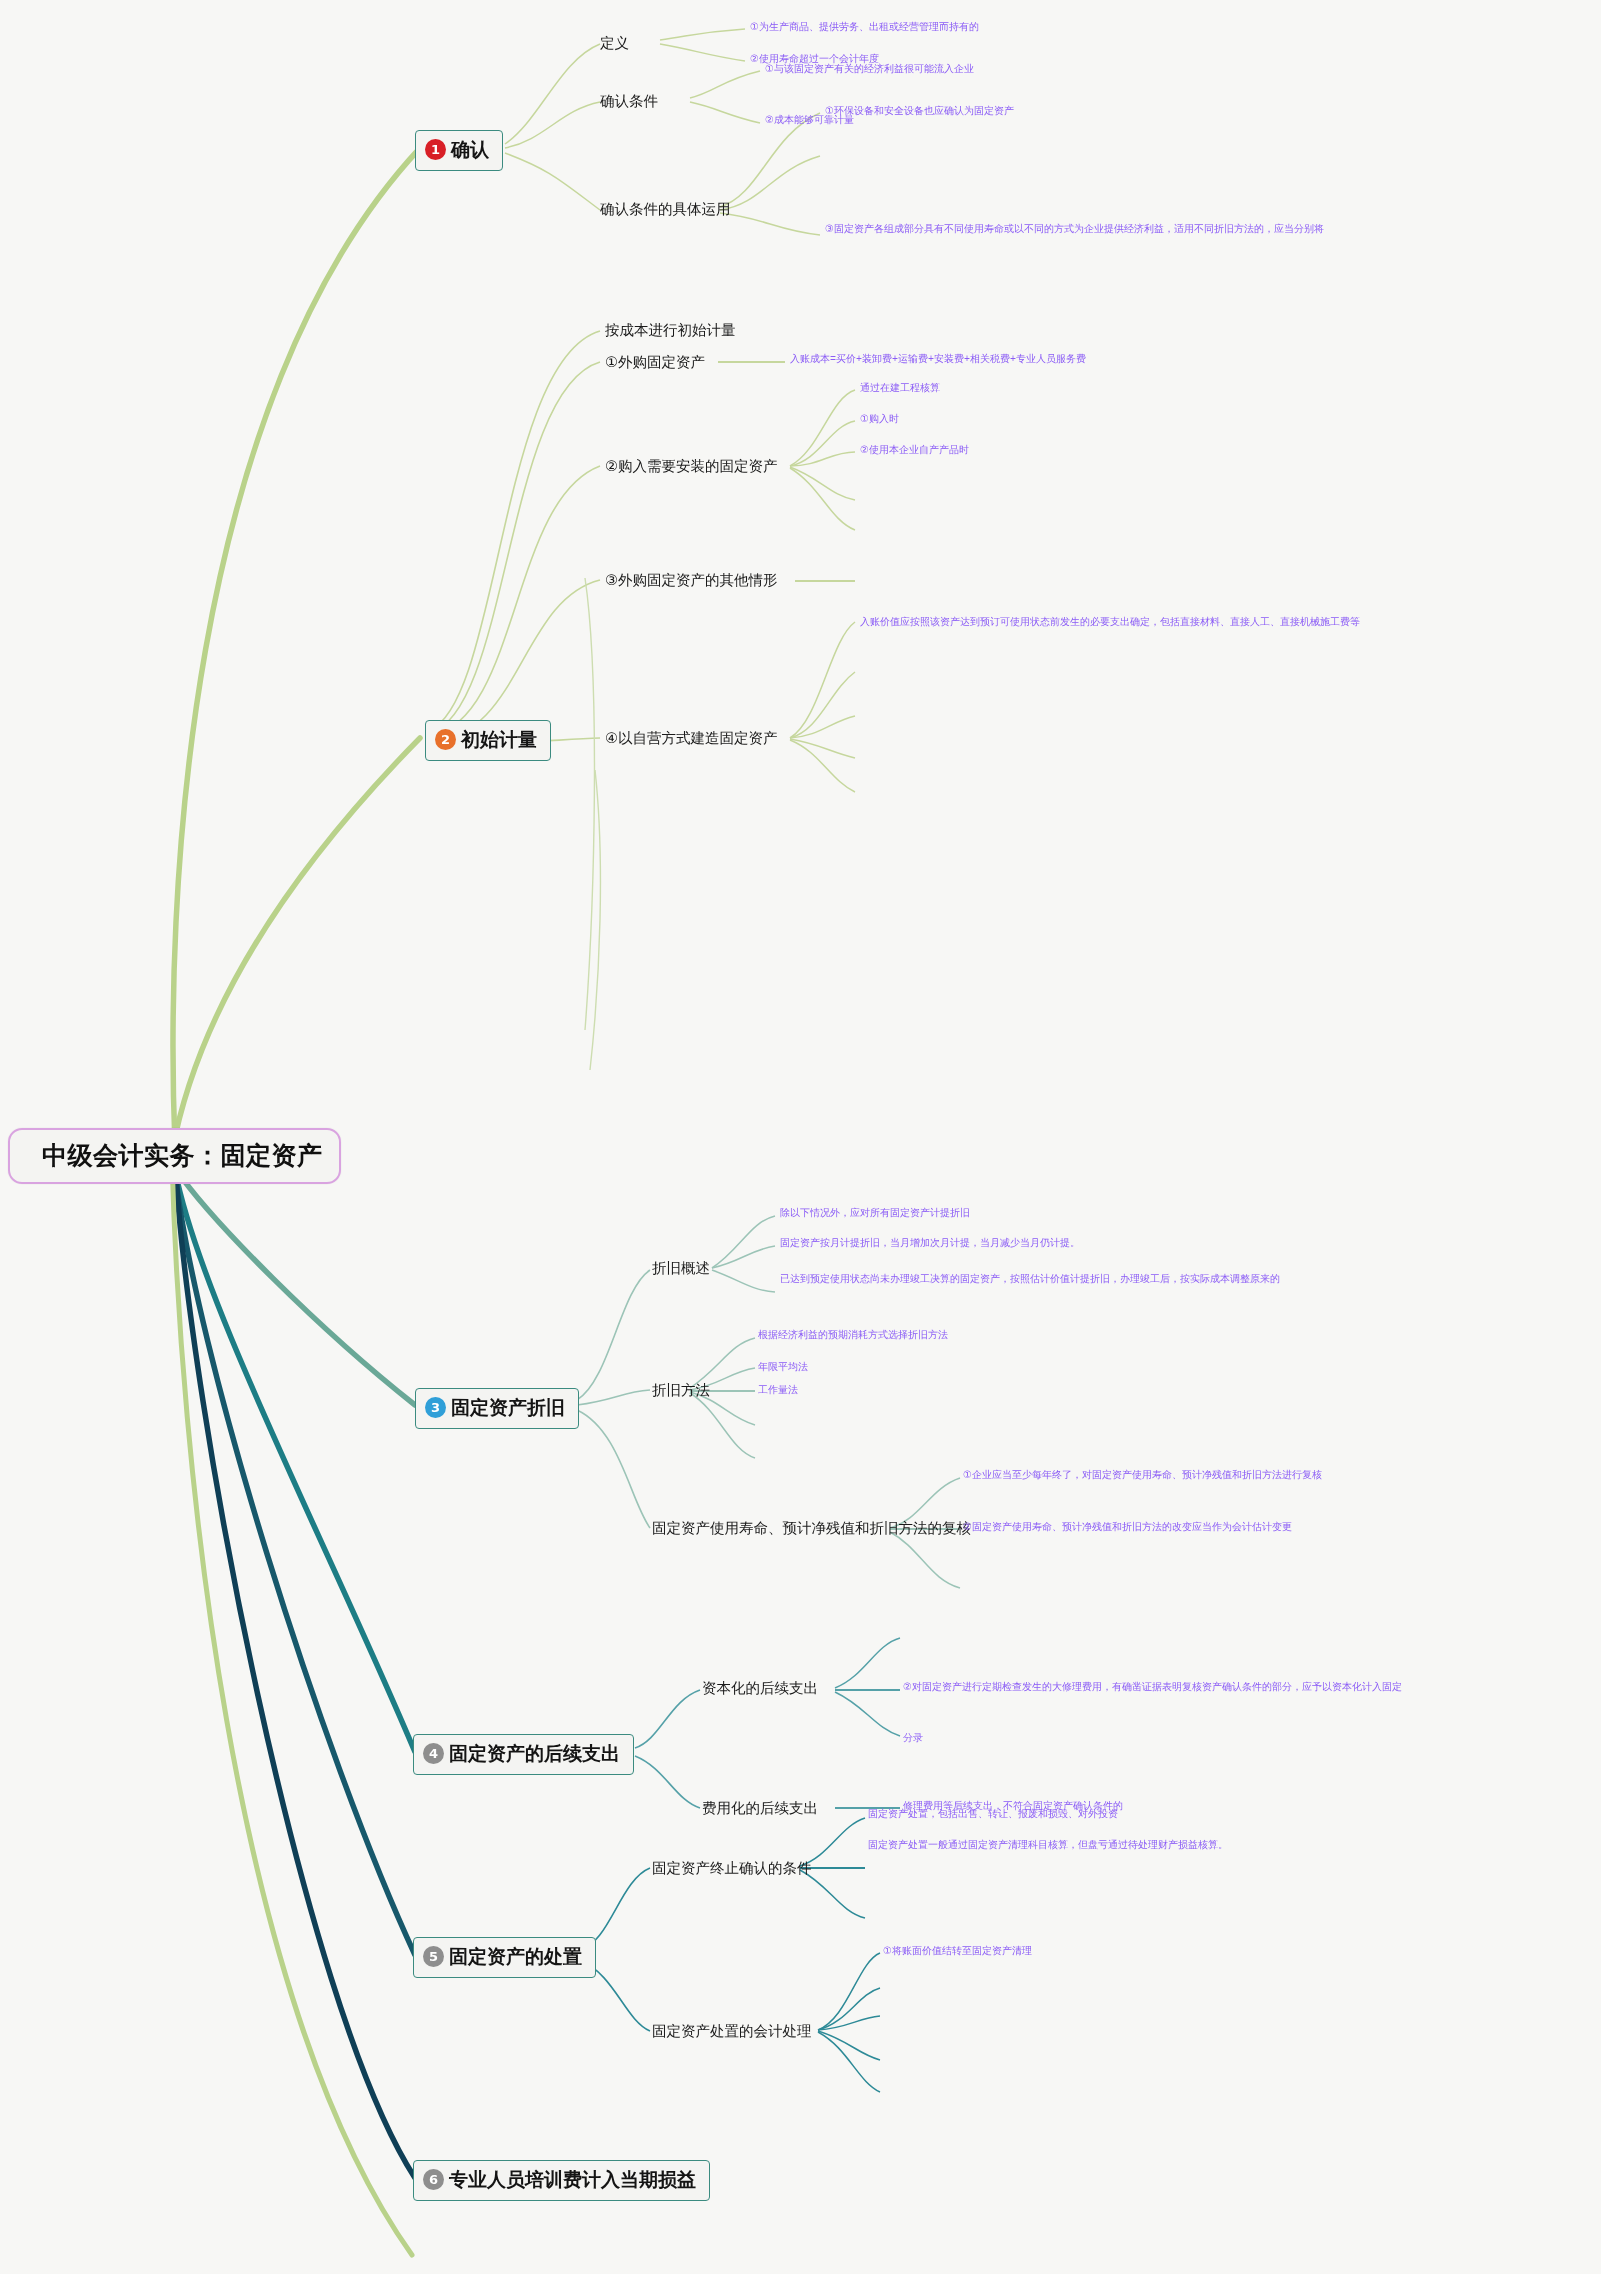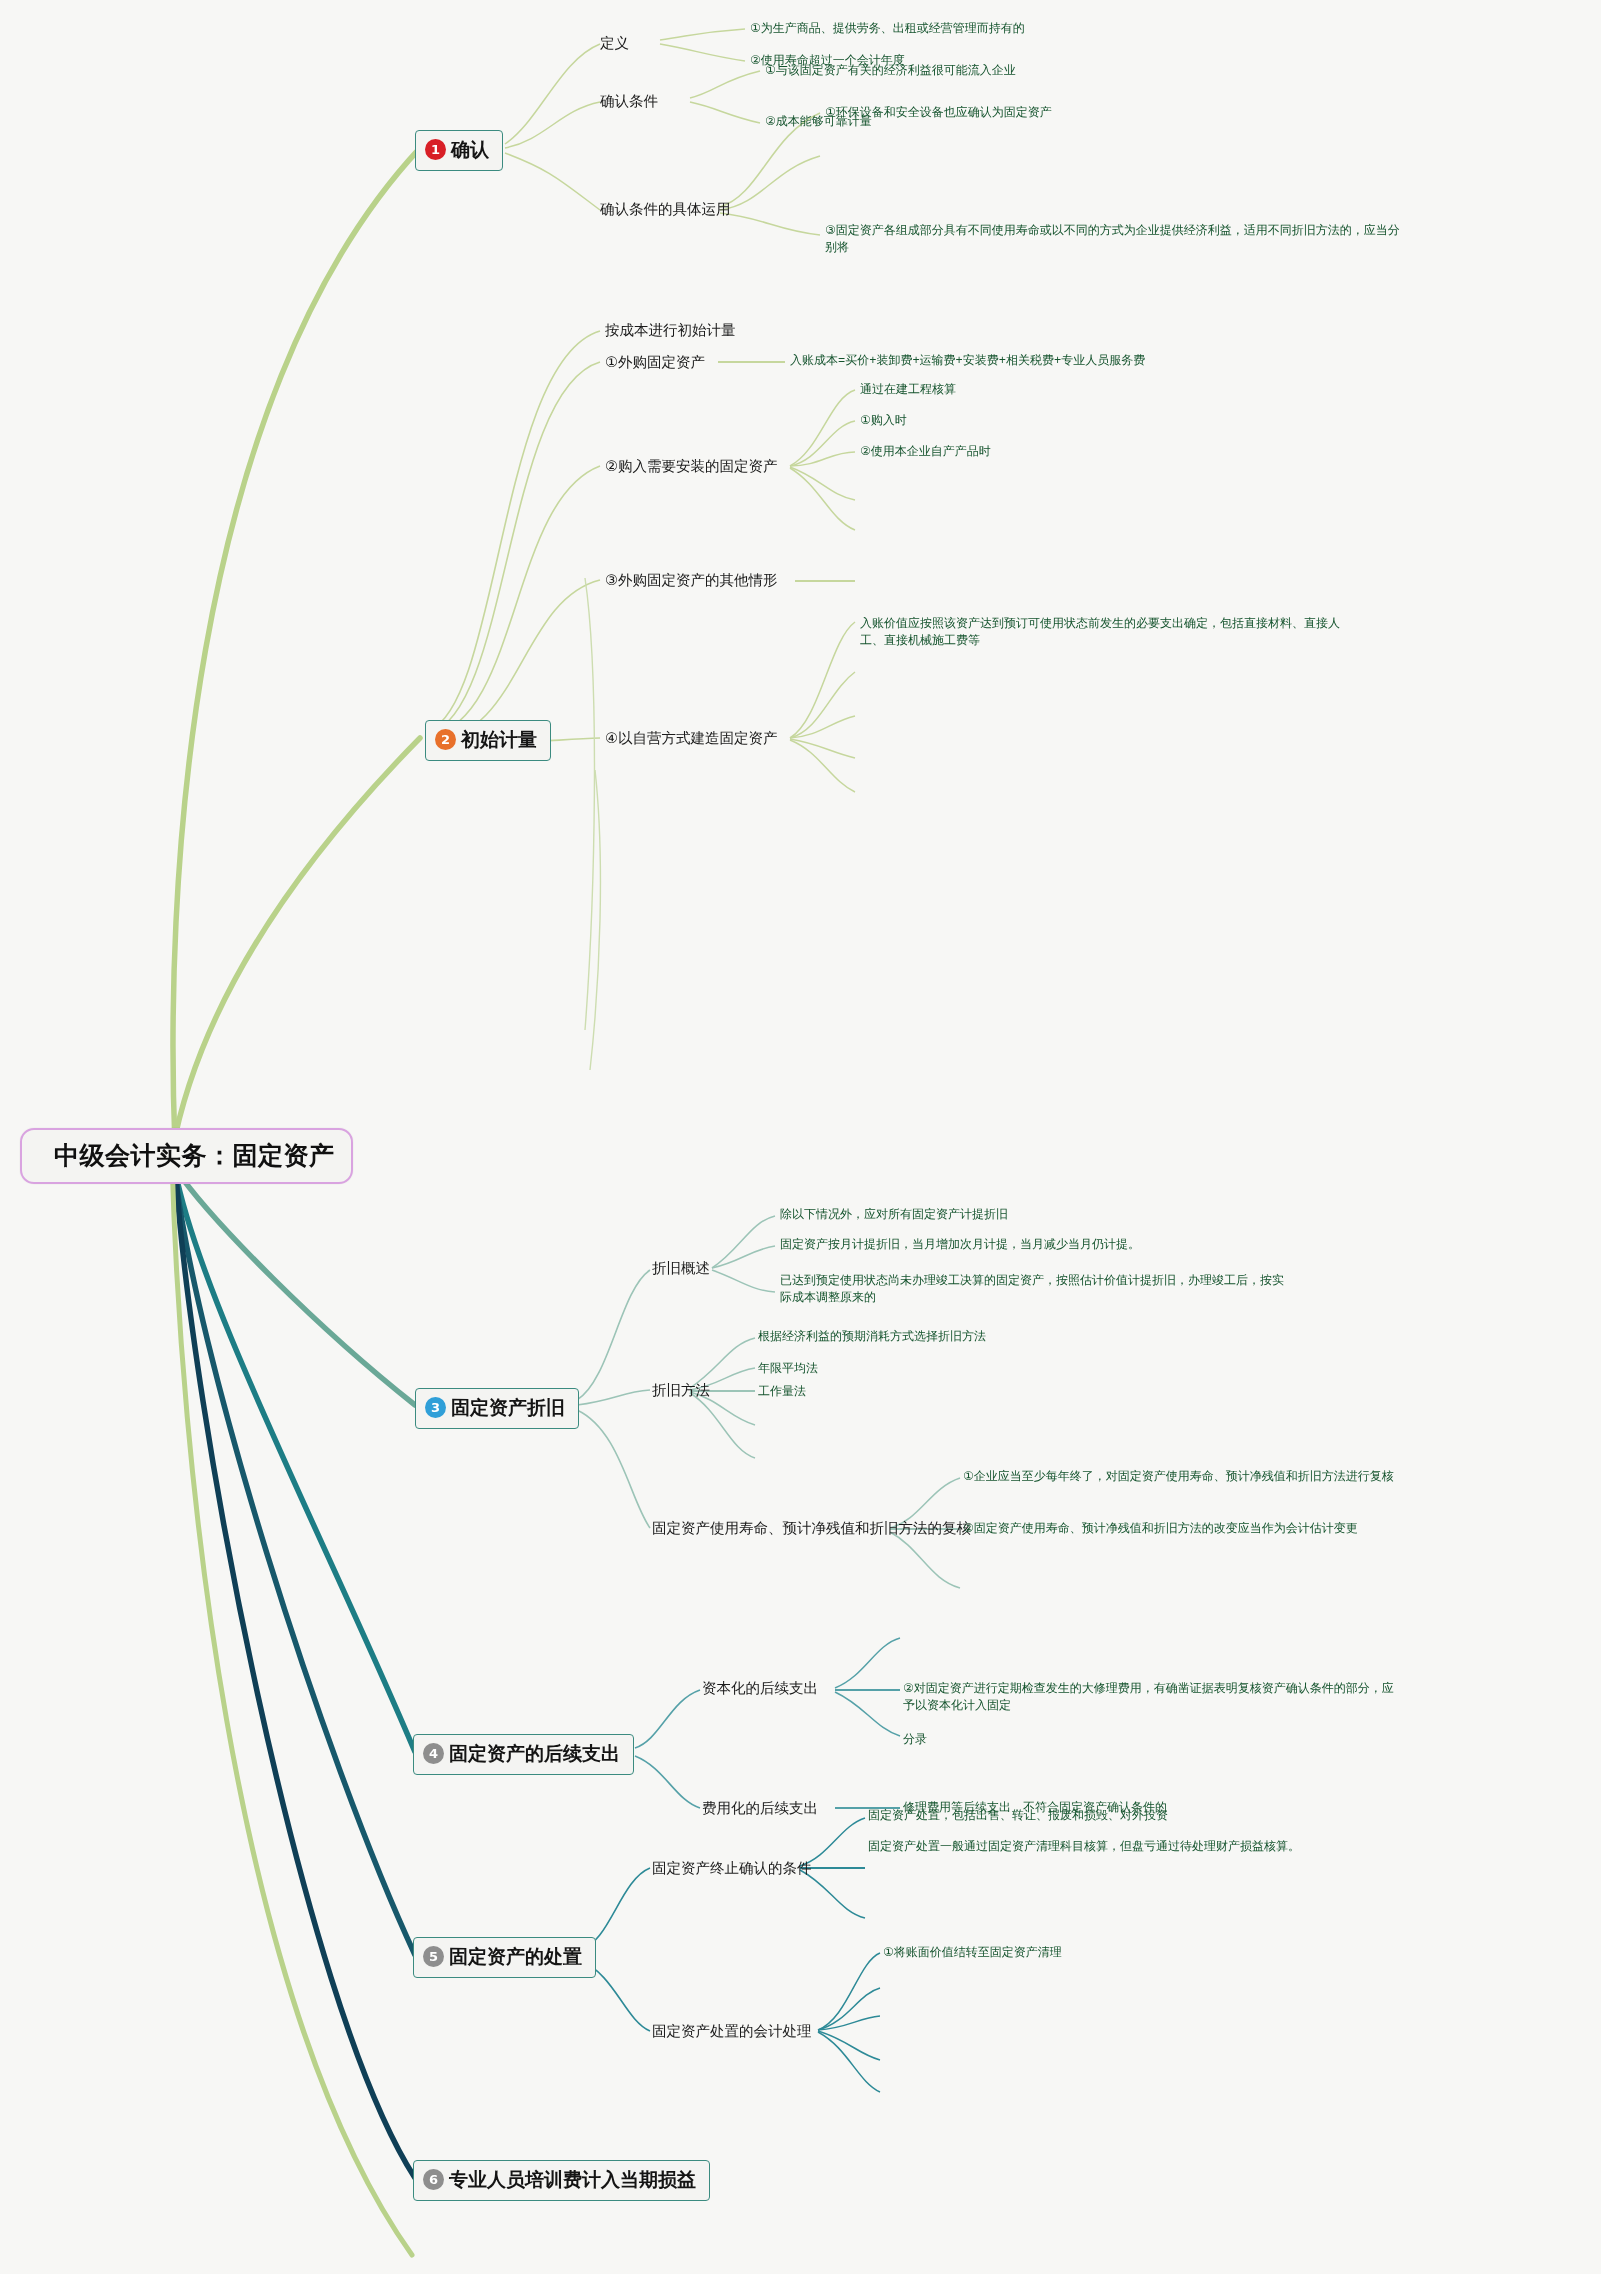--- a/index.html
+++ b/index.html
@@ -71,22 +71,22 @@
   .badge-gray { background: #8e8e8e; }
 
   
   .l2 {
     font-size: 14.5px;
     color: #1a1a1a;
     font-weight: normal;
   }
   
   .l3 {
-    font-size: 12px;
-    color: #14532d;
+    font-size: 10px;
+    color: #8b5cf6;
     white-space: normal;
   }
 </style>
 </head>
 <body>
 
 <div id="canvas">
 
   <svg class="links" viewBox="0 0 1601 2274">
 
@@ -177,21 +177,21 @@
     <path d="M800,1868 L865,1868" fill="none" stroke="#2d8a97" stroke-width="2"></path>
     <path d="M800,1870 C830,1886 840,1912 865,1918" fill="none" stroke="#2d8a97" stroke-width="1.5"></path>
 
     <path d="M818,2030 C848,2018 858,1962 880,1953" fill="none" stroke="#2d8a97" stroke-width="1.5"></path>
     <path d="M818,2030 C848,2022 858,1994 880,1988" fill="none" stroke="#2d8a97" stroke-width="1.5"></path>
     <path d="M818,2030 C848,2028 858,2018 880,2016" fill="none" stroke="#2d8a97" stroke-width="1.5"></path>
     <path d="M818,2031 C848,2040 858,2054 880,2060" fill="none" stroke="#2d8a97" stroke-width="1.5"></path>
     <path d="M818,2032 C848,2048 858,2082 880,2092" fill="none" stroke="#2d8a97" stroke-width="1.5"></path>
   </svg>
 
-  <div class="node root" style="left:20px; top:1128px;padding-left:32px;">
+  <div class="node root" style="left:8px; top:1128px;padding-left:32px;">
     <span>中级会计实务：固定资产</span>
   </div>
 
   <div class="node l1" style="left:415px; top:130px;">
     <span class="badge badge-red">1</span>
     <span>确认</span>
   </div>
 
   <div class="node l2" style="left:600px; top:33px;">定义</div>
   <div class="node l2" style="left:600px; top:91px;">确认条件</div>

